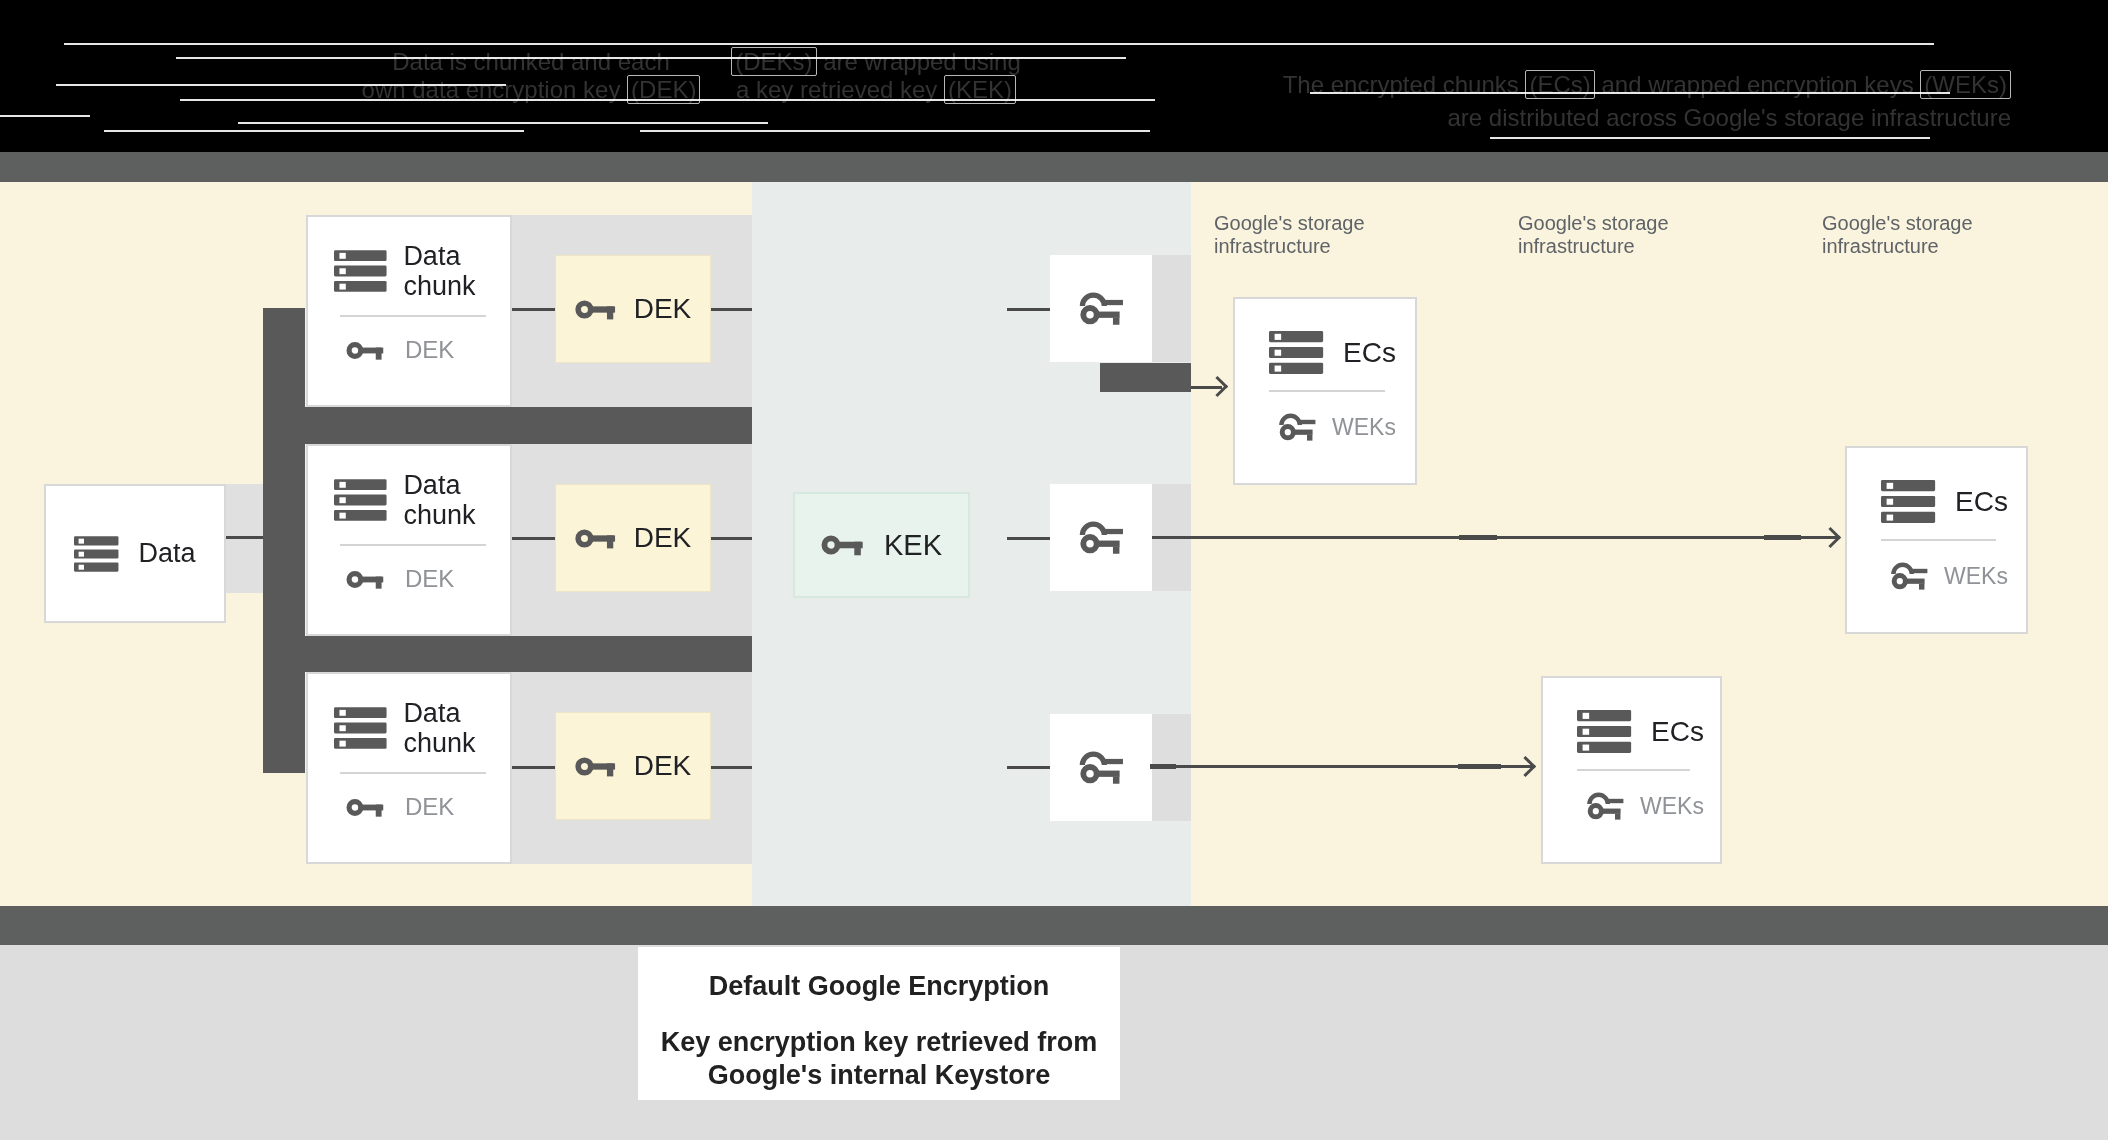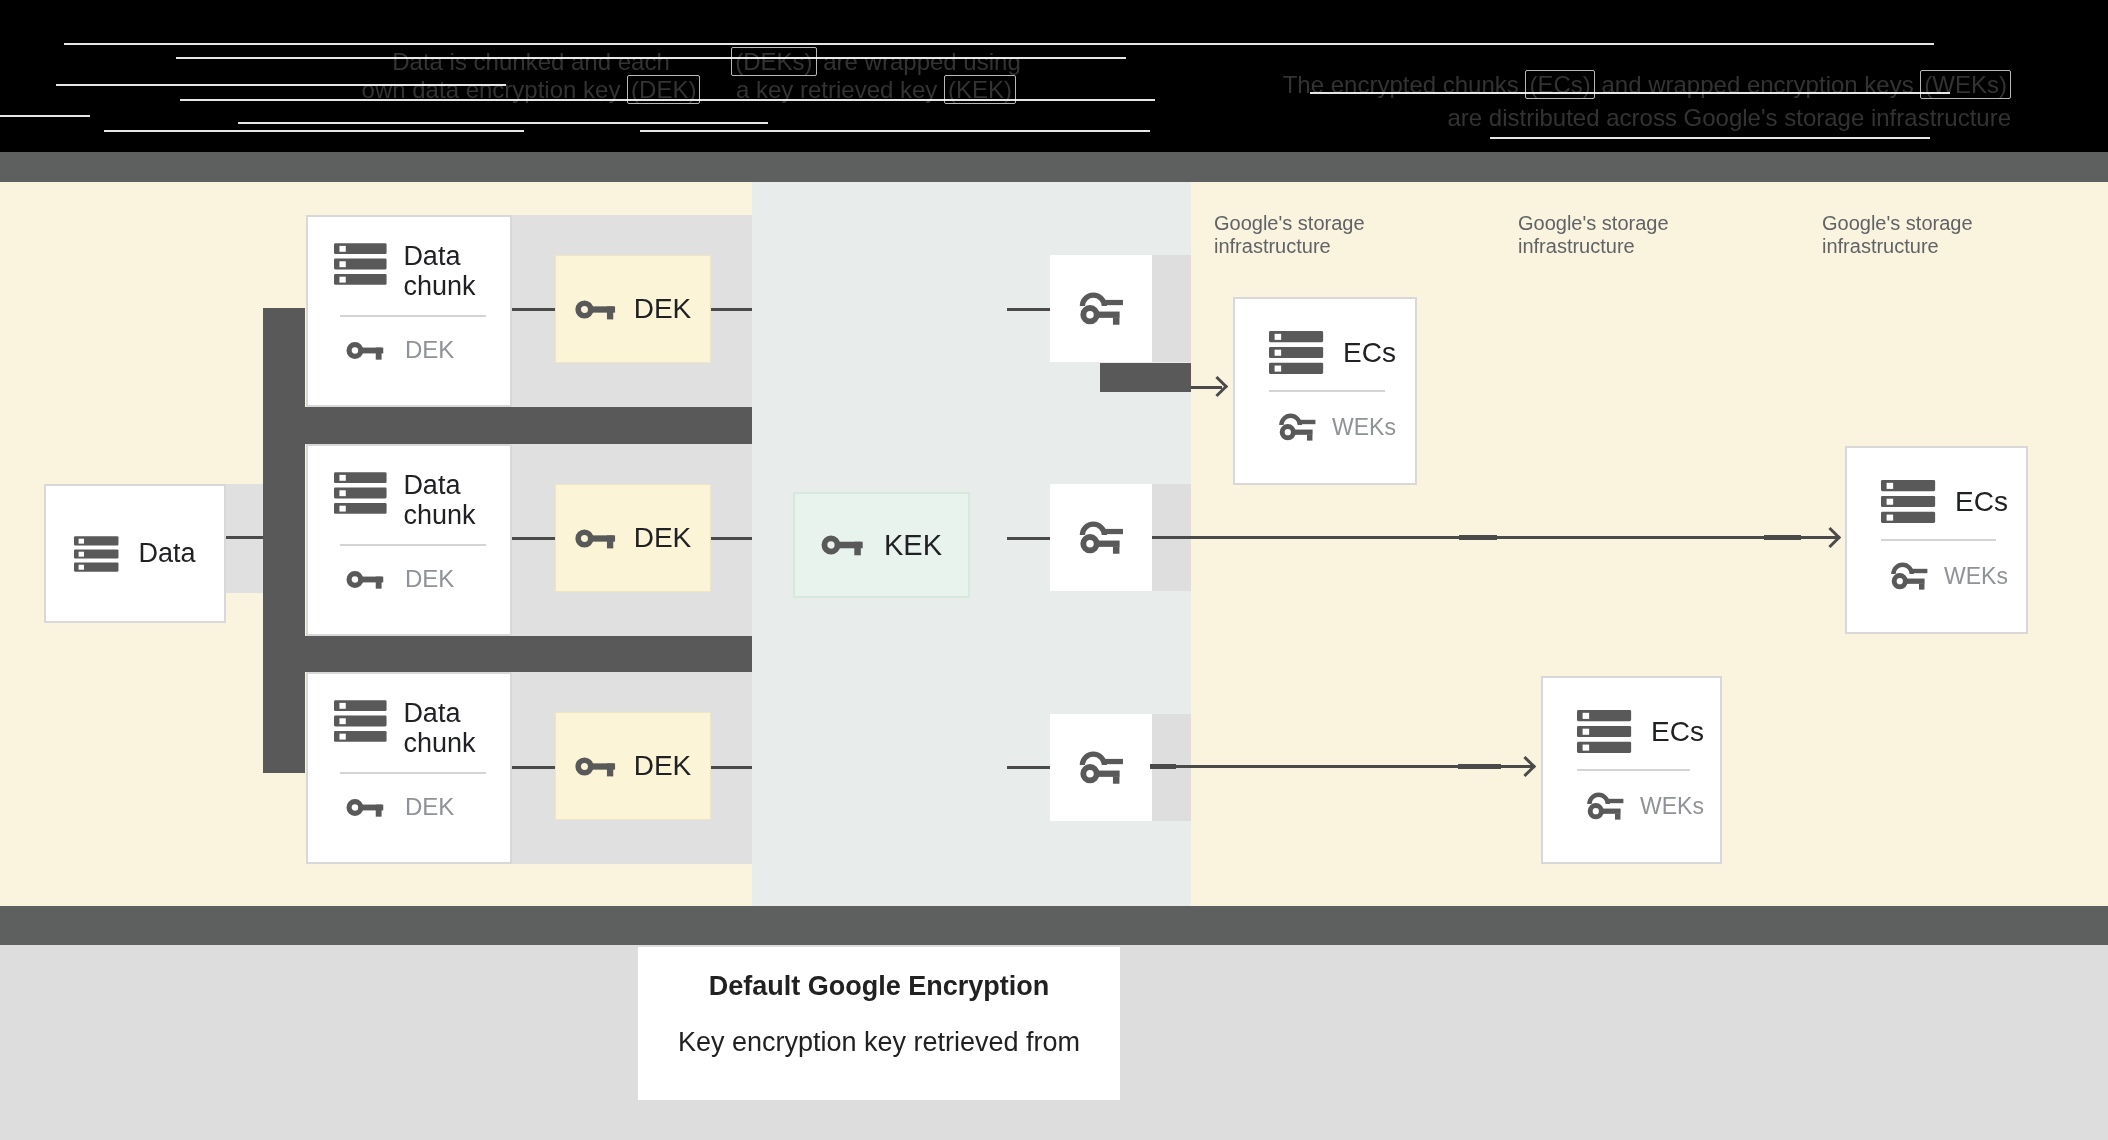--- a/index.html
+++ b/index.html
@@ -30,42 +30,42 @@
   .wbox { background:#ffffff; border:2px solid #d8d8d8; }
   .dek-box { background:#fcf4d7; border:1px solid #efe5c5; display:flex; align-items:center; justify-content:center; gap:14px; }
   .kek-box { background:#e8f3ed; border:2px solid #d7e8de; display:flex; align-items:center; justify-content:center; gap:16px; }
   .key-box { background:#ffffff; display:flex; align-items:center; justify-content:center; }
   .lbl-dark { color:#202124; }
   .lbl-gray { color:#8f9296; }
 
   .data-box { display:flex; align-items:center; justify-content:center; gap:18px; font-size:27px; color:#202124; }
 
   .chunk-box { padding:24px 16px 0 26px; }
-  .chunk-top { display:flex; gap:15px; }
+  .chunk-top { display:flex; align-items:center; gap:15px; }
   .chunk-title { font-size:27px; line-height:30px; color:#202124; width:100px; }
   .divider { height:2px; background:#d4d4d4; }
   .chunk-div { margin:14px 8px 0 6px; }
   .chunk-bot { display:flex; align-items:center; gap:17px; margin-top:19px; padding-left:12px; font-size:24px; }
 
   .ecs-box { padding:32px 14px 0 34px; }
   .ecs-top { display:flex; align-items:center; gap:18px; font-size:28px; }
   .ecs-div { margin:16px 16px 0 0; }
   .ecs-bot { display:flex; align-items:center; gap:15px; margin-top:17px; padding-left:8px; font-size:23px; }
 
   .storage-lbl { font-size:20px; line-height:23px; color:#5f6368; width:180px; font-weight:400; }
 
   .arrow-head { position:absolute; width:15px; height:15px;
     border-top:3px solid #4a4a4a; border-right:3px solid #4a4a4a; transform:rotate(45deg); }
   .thick { position:absolute; height:5px; background:#4a4a4a; }
 
   
   .footer { background:#dddddd; }
   .caption-box { background:#ffffff; text-align:center; padding-top:24px; color:#212121; }
   .caption-title { font-size:27px; font-weight:700; margin-bottom:24px; }
-  .caption-line { font-size:27px; line-height:33px; }
+  .caption-line { font-size:27px; line-height:33px;font-weight:bold; }
   .bold { font-weight:700; }
 
   svg { display:block; }
 </style>
 </head>
 <body>
 
 <svg width="0" height="0" style="position:absolute">
   <defs>
     <g id="sym-db" fill="#595959">
@@ -299,15 +299,16 @@
         </svg>
       <span>WEKs</span>
     </div>
   </div>
 
   <div class="a graybar" style="left:0; top:906px; width:2108px; height:39px;"></div>
   <div class="a footer" style="left:0; top:945px; width:2108px; height:195px;"></div>
   <div class="a caption-box" style="left:638px; top:947px; width:482px; height:153px;">
     <div class="caption-title">Default Google Encryption</div>
     <div class="caption-line">Key encryption key retrieved from</div>
+    <div class="caption-line bold">Google's internal Keystore</div>
   </div>
 
 </div>
 
 </body></html>

